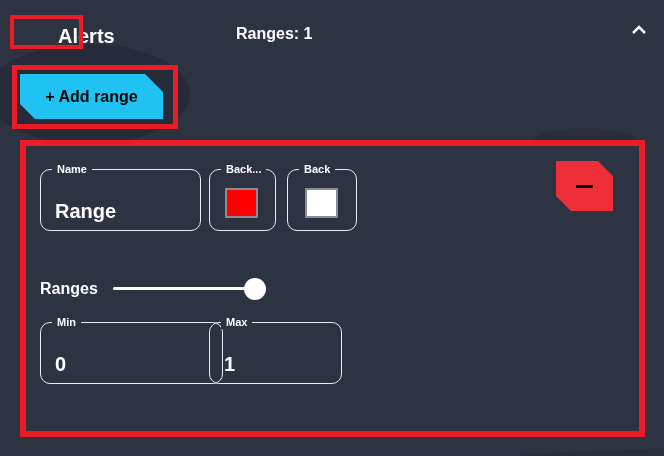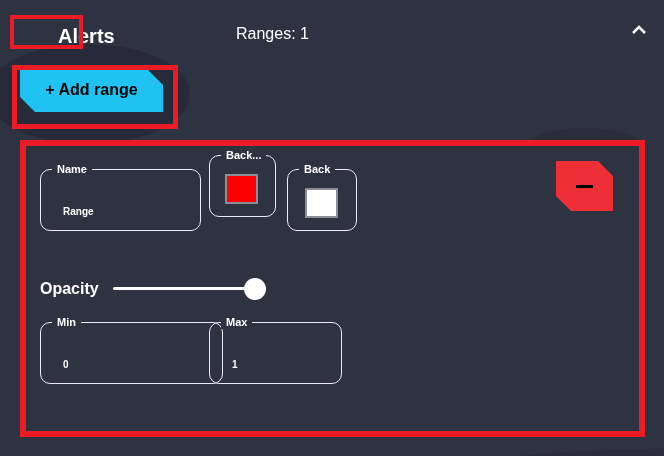--- a/index.html
+++ b/index.html
@@ -15,27 +15,27 @@
   
   .blob { position: absolute; background: #272b39; z-index: 0; }
   .blob-add { left: -14px; top: 44px; width: 204px; height: 100px; border-radius: 50%; }
   .blob-remove { left: 528px; top: 128px; width: 114px; height: 18px;
                  background: #2a2e3b; border-radius: 50% 50% 0 0 / 100% 100% 0 0; }
   .blob-bottom-right { left: 478px; top: 448px; width: 280px; height: 60px;
                  background: #2a2e3b; border-radius: 240px 0 0 0 / 18px 0 0 0; }
 
   
   .panel-title { position: absolute; left: 22px; top: 25px; font-size: 20px; font-weight: 700; z-index: 10; margin-left: 36px; }
-  .ranges-label { position: absolute; left: 236px; top: 25px; font-size: 16px; font-weight: 400; z-index: 10; }
+  .ranges-label { position: absolute; left: 236px; top: 25px; font-size: 16px; font-weight: 700; z-index: 10; }
   .collapse-btn { position: absolute; left: 626px; top: 18px; width: 26px; height: 26px;
                   background: transparent; border: none; cursor: pointer; z-index: 10; }
 
   
   .btn-add {
-    position: absolute; left: 20px; top: 67px; width: 143px; height: 45px;
+    position: absolute; left: 20px; top: 74px; width: 143px; height: 45px;
     border: none; cursor: pointer; z-index: 10;
     font-family: "Liberation Sans", sans-serif;
     font-size: 16px; font-weight: 600; color: #000000;
     clip-path: polygon(0 0, calc(100% - 18px) 0, 100% 18px, 100% 100%, 15px 100%, 0 calc(100% - 15px));
     display: flex; align-items: center; justify-content: center;
   }
 
   
   .btn-remove {
     position: absolute; left: 556px; top: 161px; width: 57px; height: 50px;
@@ -49,27 +49,27 @@
   .field {
     position: absolute; border: 1.5px solid #e9ebf2; border-radius: 10px; z-index: 10;
   }
   .field-label {
     position: absolute; top: -8px; left: 11px;
     font-size: 11px; font-weight: 700; color: #ffffff;
     background: #2e3342; padding: 0 5px; line-height: 14px;
     max-width: 52px; white-space: nowrap; overflow: hidden;
   }
   .field-input {
-    position: absolute; left: 8px; top: 0; width: 100%; height: 100%;
+    position: absolute; left: 0; top: 0; width: 100%; height: 100%;
     background: transparent; border: none; outline: none;
     color: #ffffff; font-family: "Liberation Sans", sans-serif;
-    font-size: 10px; font-weight: 700; padding: 22px 0 0 14px;
+    font-size: 20px; font-weight: 700; padding: 22px 0 0 14px;
   }
   .field-name { left: 40px; top: 169px; width: 161px; height: 62px; }
-  .field-back { left: 209px; top: 155px; width: 67px; height: 62px; }
+  .field-back { left: 209px; top: 169px; width: 67px; height: 62px; }
   .field-text { left: 287px; top: 169px; width: 70px; height: 62px; }
   .field-min  { left: 40px; top: 322px; width: 183px; height: 62px; }
   .field-max  { left: 209px; top: 322px; width: 133px; height: 62px; }
   .swatch {
     position: absolute; top: 18px; width: 33px; height: 30px;
     border: 2px solid #898d96; cursor: pointer;
   }
   .field-back .swatch { left: 15px; }
   .field-text .swatch { left: 17px; }
 
@@ -122,21 +122,21 @@
 
     <div class="field field-text">
       <span class="field-label">Back</span>
       <span class="swatch" style="background-color: rgb(255, 255, 255);"></span>
     </div>
 
     <button class="btn-remove" style="background-color: rgb(238, 47, 55);">
       <span class="minus-bar"></span>
     </button>
 
-    <div class="opacity-label">Opacity</div>
+    <div class="opacity-label">Ranges</div>
     <div class="slider" style="--frac: 1;">
       <div class="slider-track"></div>
       <div class="slider-thumb"></div>
     </div>
 
     <div class="field field-min">
       <span class="field-label">Min</span>
       <input class="field-input" type="text" value="0" style="">
     </div>
 

